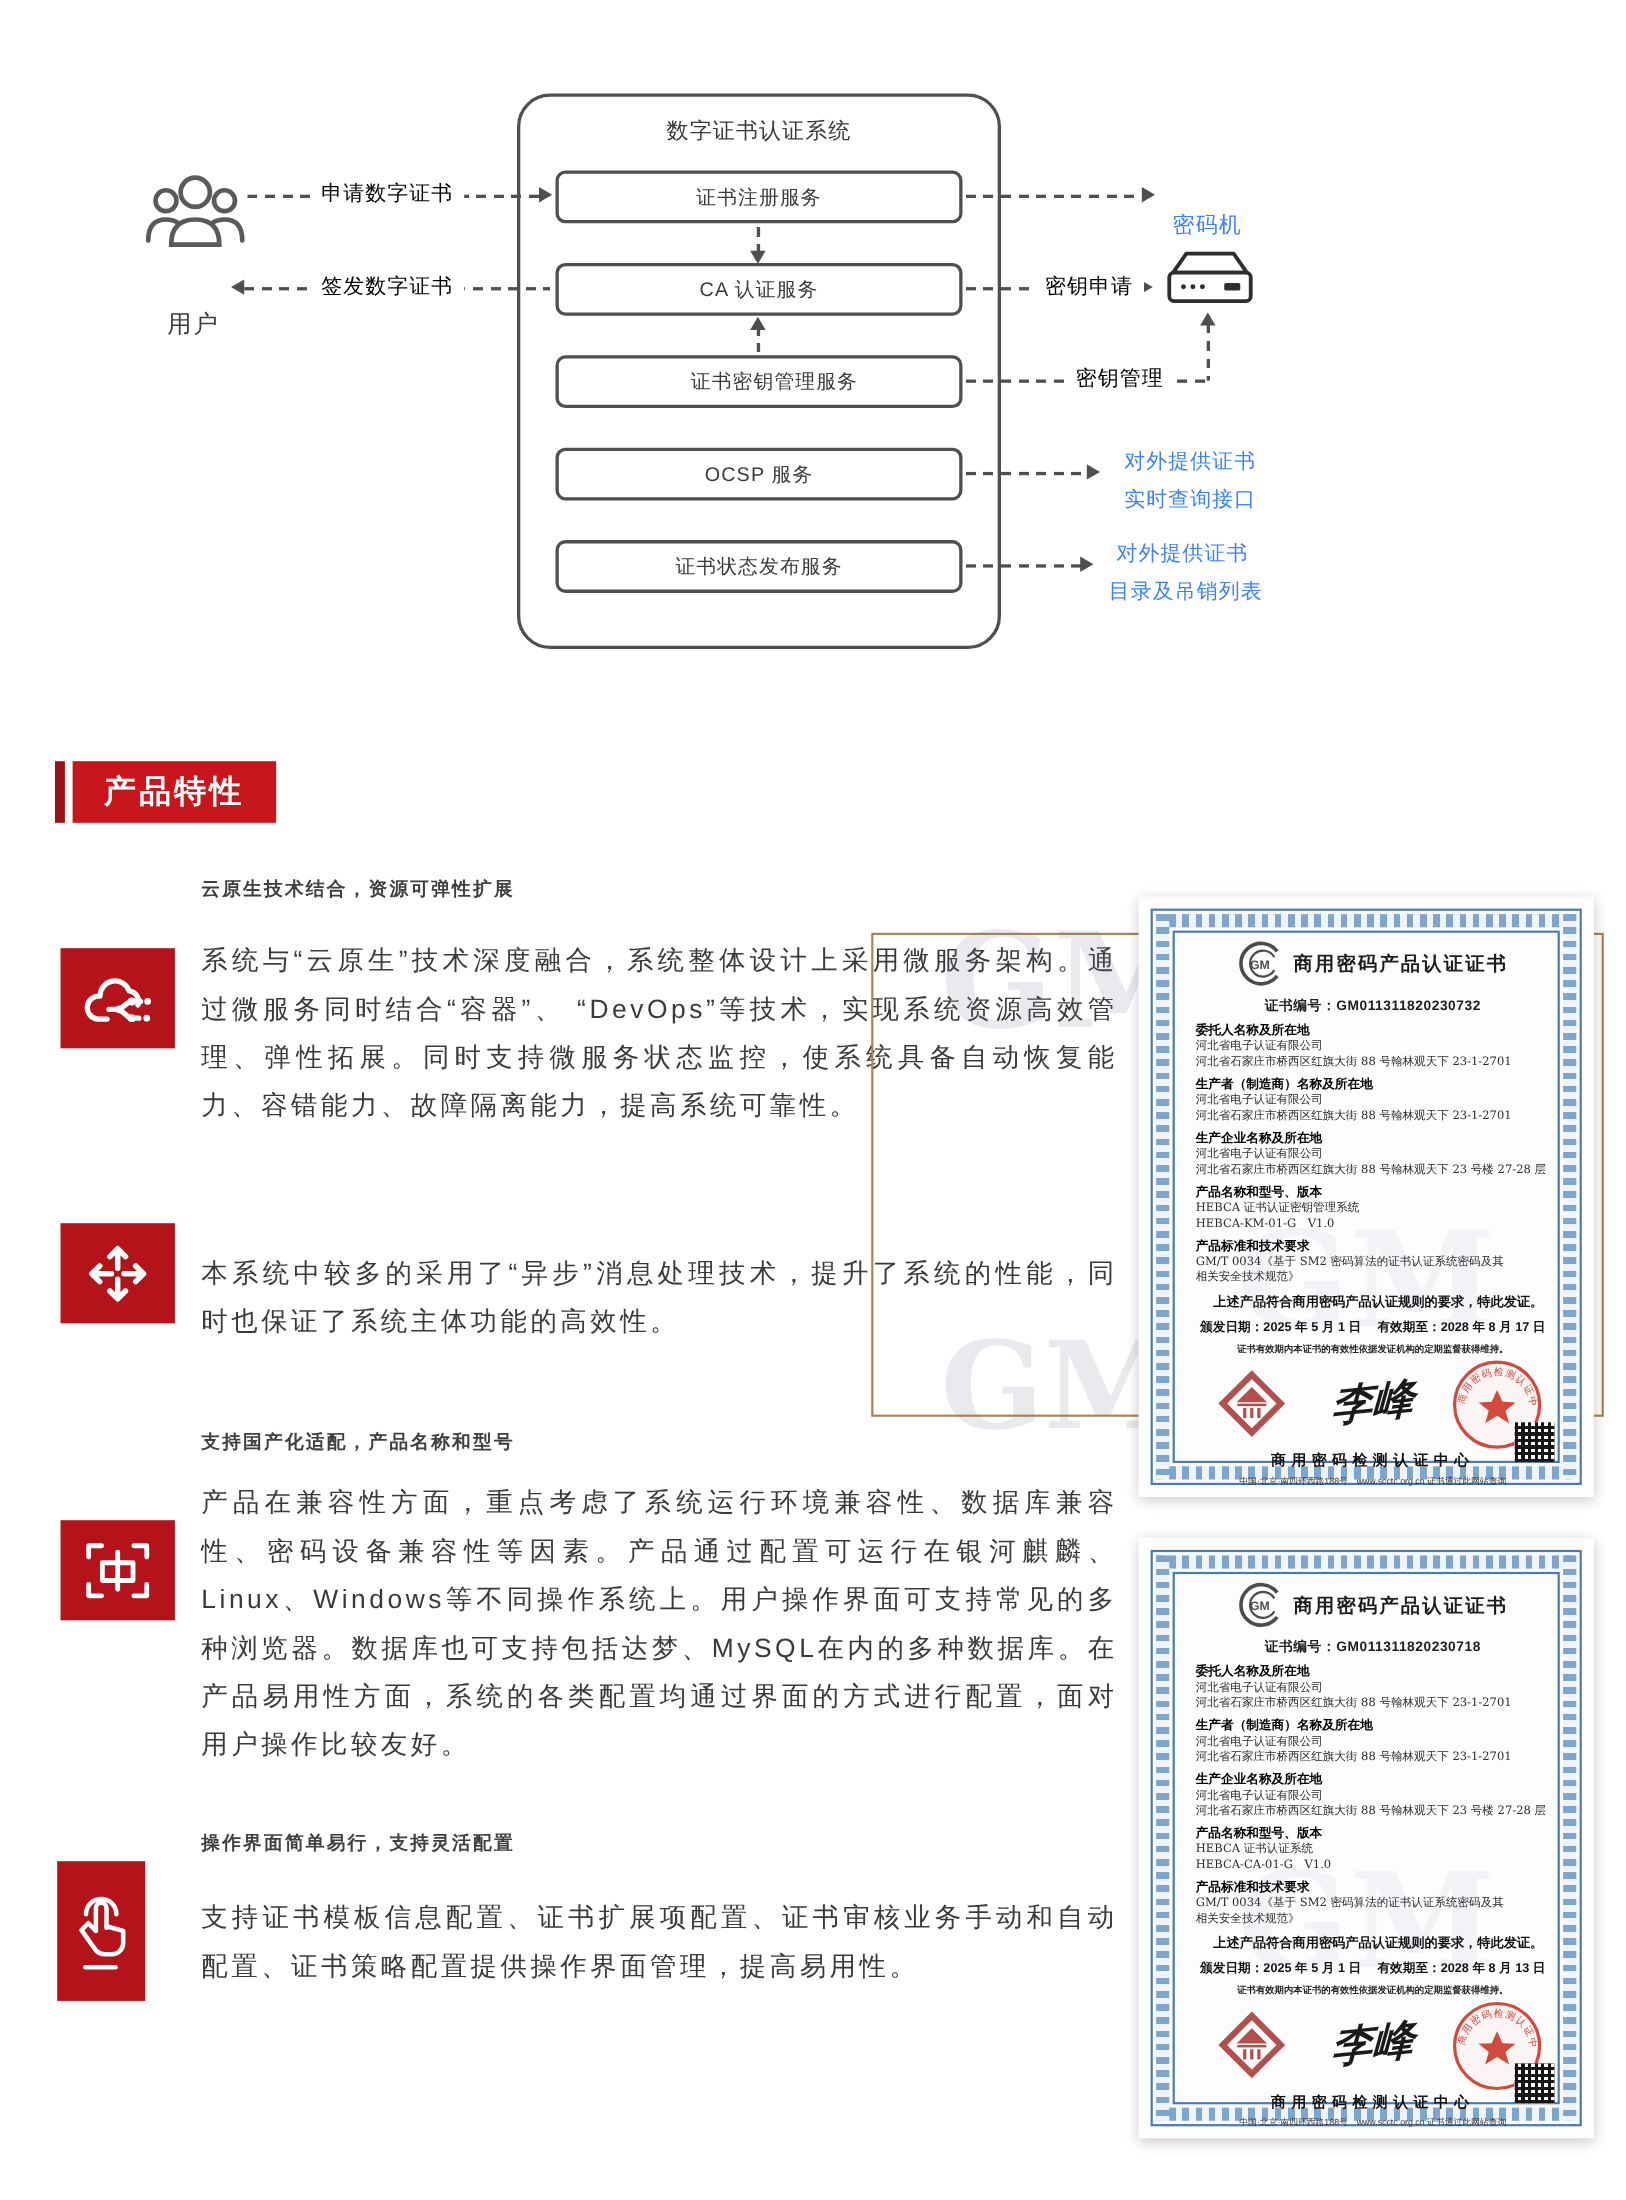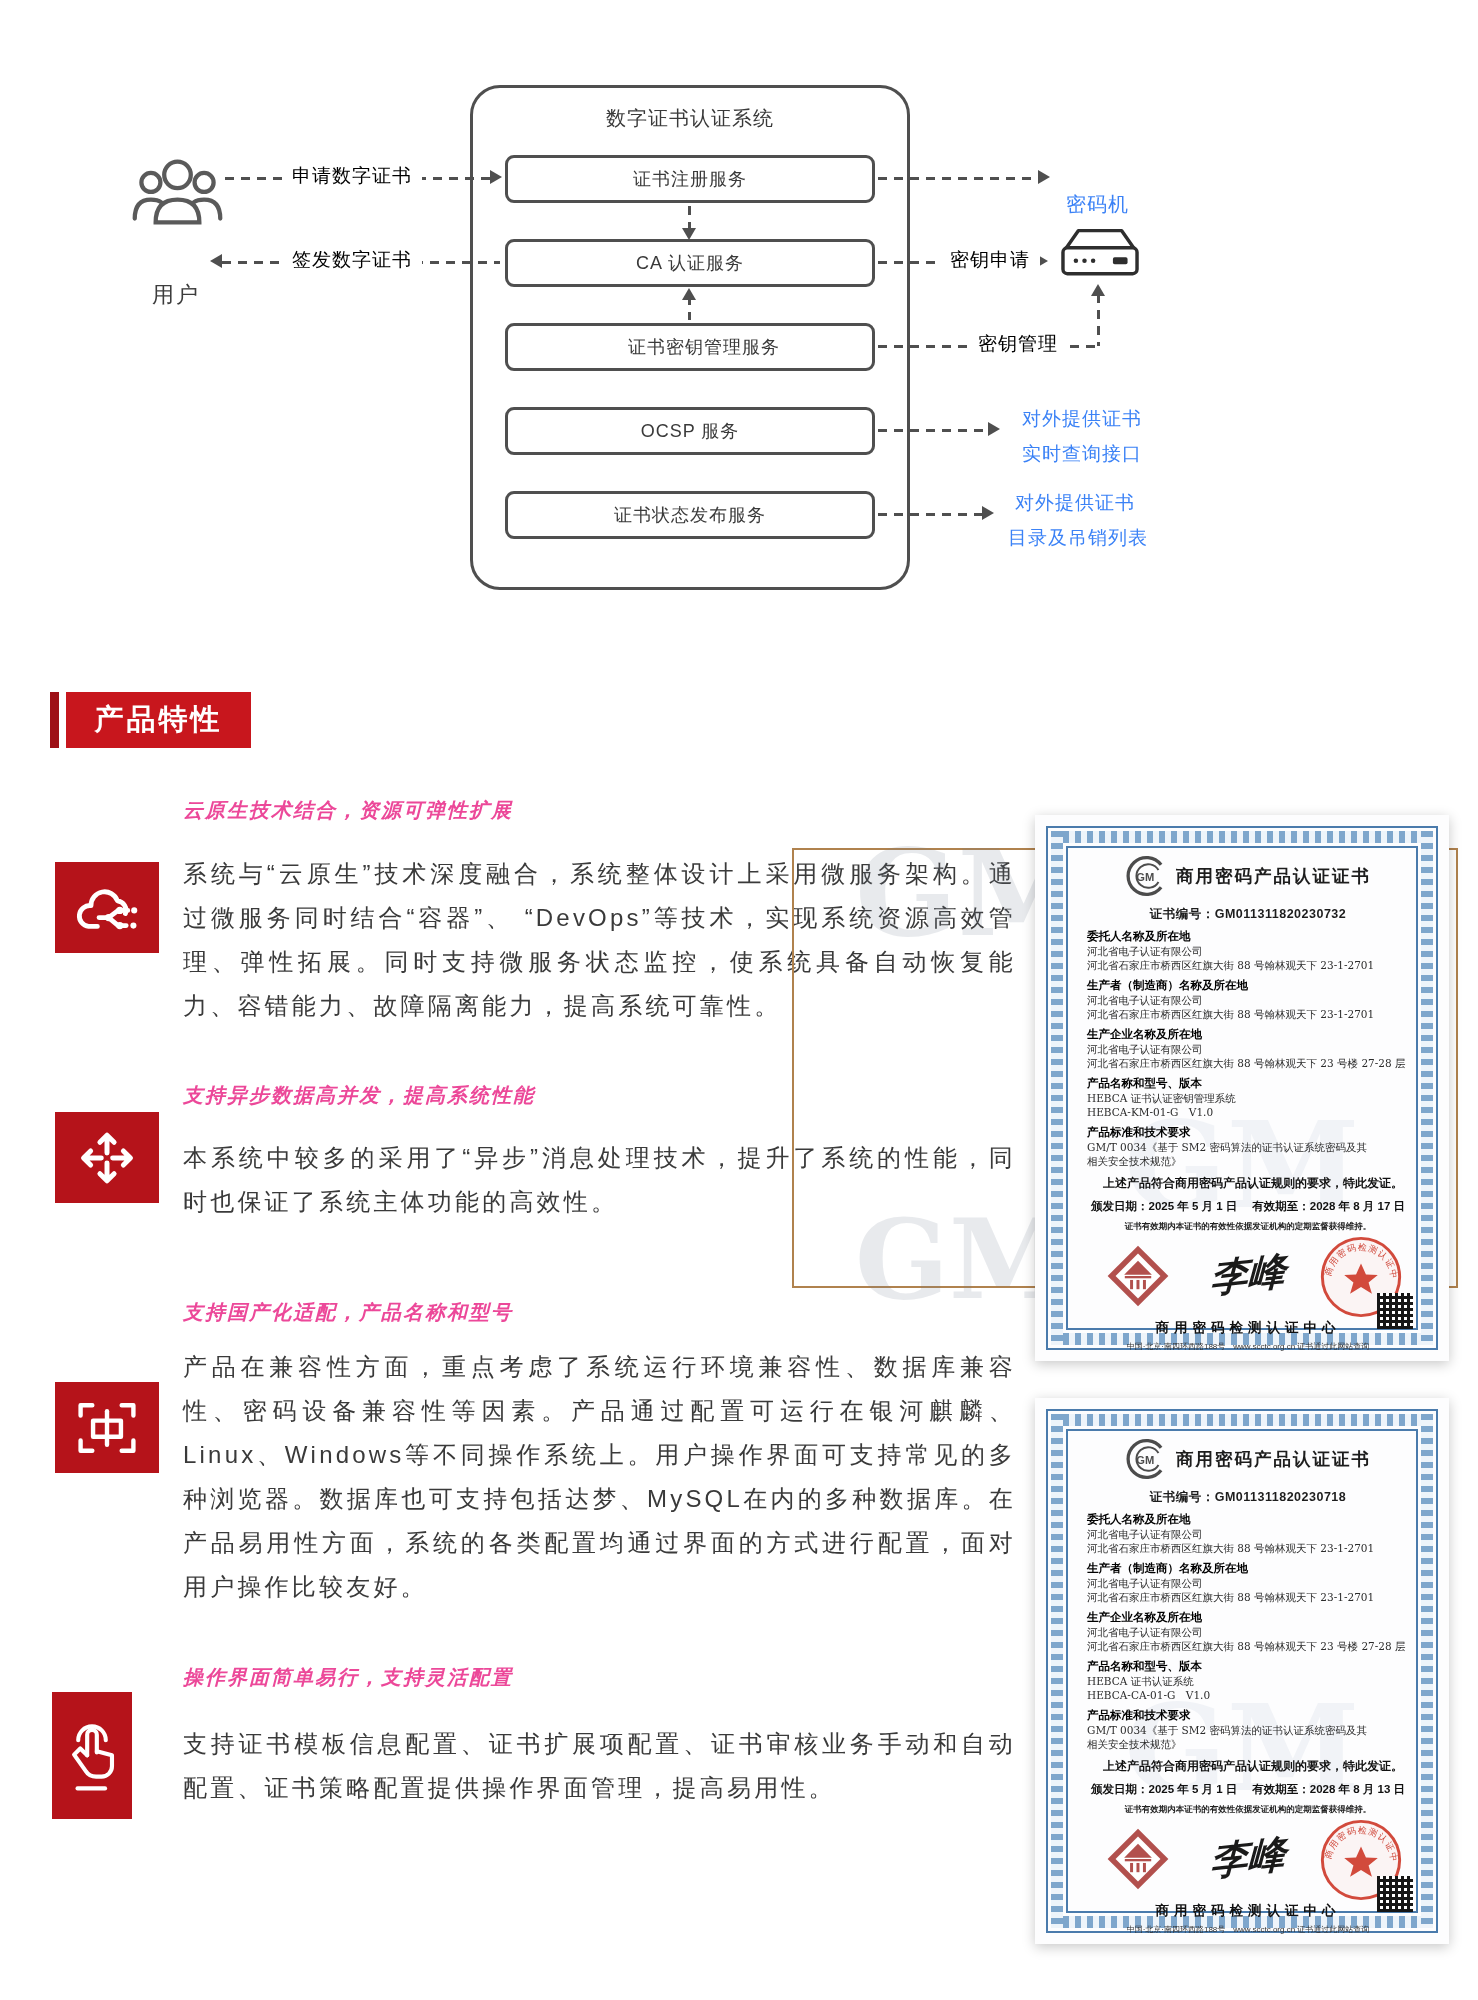--- a/index.html
+++ b/index.html
@@ -32,22 +32,22 @@
 
   
   .sec-bar { position:absolute; left:50px; top:692px; width:9px; height:56px; background:#9e1016; }
   .sec-box { position:absolute; left:66px; top:692px; width:185px; height:56px; background:#c8161d;
              display:flex; align-items:center; justify-content:center; }
   .sec-box span { color:#fff; font-size:29px; font-weight:bold; letter-spacing:3px; }
 
   
   .feat-icon { position:absolute; background:#b5131a; display:flex; align-items:center;
                justify-content:center; }
-  .feat-title { position:absolute; left:183px; font-size:20px; font-weight:bold; color:#ec4899;
-                letter-spacing:2px; white-space:nowrap;font-style:italic; }
+  .feat-title { position:absolute; left:183px; font-size:17px; font-weight:bold; color:#404040;
+                letter-spacing:2px; white-space:nowrap; }
   .feat-body { position:absolute; left:183px; width:833px; font-size:24px; line-height:44px;
                letter-spacing:3.2px; color:#3a3a3a; text-align:justify; }
 
   
   .panel { position:absolute; left:792px; top:848px; width:666px; height:440px;
            border:2px solid #b0824e; z-index:0; }
   .wm { position:absolute; font-family:"DejaVu Serif", serif; font-weight:bold;
         color:rgba(110,125,140,0.16); z-index:1; }
   .cert { position:absolute; left:1035px; width:414px; height:546px; background:#fdfdfe;
           box-shadow:0 3px 12px rgba(0,0,0,0.22); z-index:2; }
@@ -177,21 +177,20 @@
   <div class="feat-body" style="top:852px;">系统与“云原生”技术深度融合，系统整体设计上采用微服务架构。通过微服务同时结合“容器”、 “DevOps”等技术，实现系统资源高效管理、弹性拓展。同时支持微服务状态监控，使系统具备自动恢复能力、容错能力、故障隔离能力，提高系统可靠性。</div>
 
   <div class="feat-icon" style="left:55px;top:1112px;width:104px;height:91px;">
     <svg viewBox="0 0 100 90" style="width:72px;height:64px;" fill="none" stroke="#fff" stroke-width="7" stroke-linecap="round" stroke-linejoin="round">
       <path d="M50 38 V14 M40 23 l10-10 10 10"></path>
       <path d="M50 52 v24 M40 67 l10 10 10-10"></path>
       <path d="M42 45 H18 M27 35 l-10 10 10 10"></path>
       <path d="M58 45 h24 M73 35 l10 10 -10 10"></path>
     </svg>
   </div>
-  <div class="feat-title" style="top:1082px;">支持异步数据高并发，提高系统性能</div>
   <div class="feat-body" style="top:1136px;">本系统中较多的采用了“异步”消息处理技术，提升了系统的性能，同时也保证了系统主体功能的高效性。</div>
 
   <div class="feat-icon" style="left:55px;top:1382px;width:104px;height:91px;">
     <svg viewBox="0 0 100 90" style="width:74px;height:66px;" fill="none" stroke="#fff" stroke-width="6" stroke-linecap="round" stroke-linejoin="round">
       <path d="M14 28 v-14 h16 M70 14 h16 v14 M14 62 v14 h16 M86 62 v14 h-16"></path>
       <rect x="31" y="35" width="38" height="22"></rect>
       <path d="M50 22 v46"></path>
     </svg>
   </div>
   <div class="feat-title" style="top:1299px;">支持国产化适配，产品名称和型号</div>

